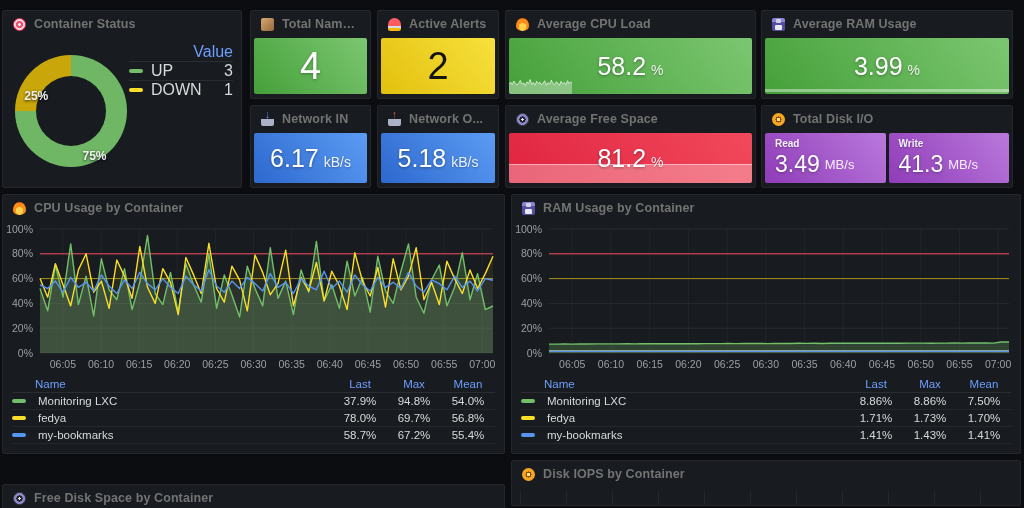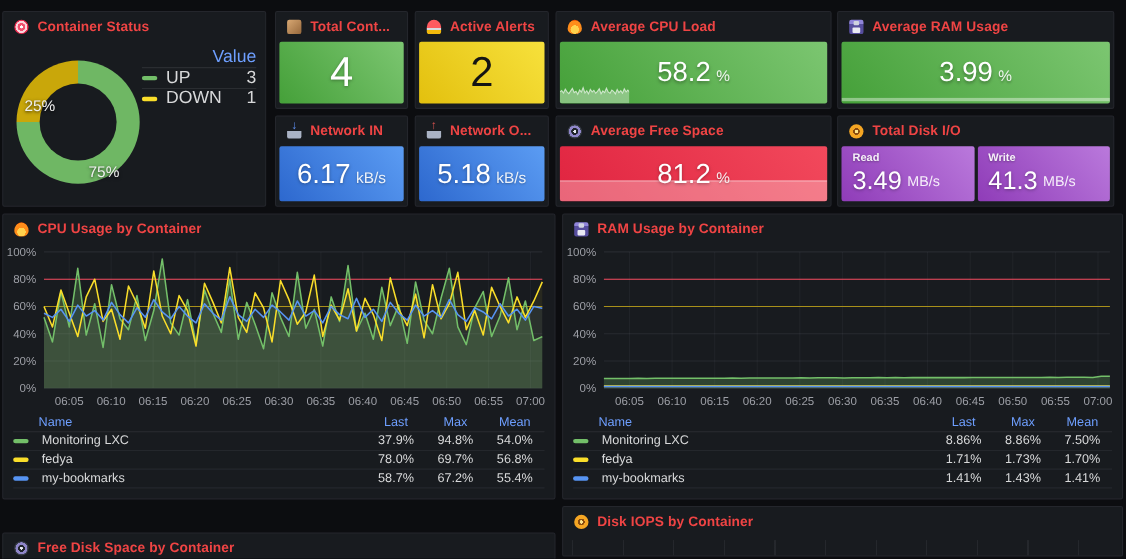--- a/index.html
+++ b/index.html
@@ -1,20 +1,20 @@
 <!DOCTYPE html>
 <html><head>
 <meta charset="utf-8">
 <style>
   *{box-sizing:border-box;margin:0;padding:0}
   html,body{background:#0c0d10}
   body{font-family:"Liberation Sans","DejaVu Sans",sans-serif;-webkit-font-smoothing:antialiased}
   #stage{position:relative;width:1024px;height:508px;background:#0c0d10;overflow:hidden}
   .panel{position:absolute;background:#181b1f;border:1px solid #24262c;border-radius:2px;overflow:hidden}
-  .ph{height:26px;display:flex;align-items:center;padding:0 10px;font-size:12.5px;font-weight:700;color:#ef4444;letter-spacing:.1px;white-space:nowrap;cursor:pointer}
+  .ph{height:26px;display:flex;align-items:center;padding:0 10px;font-size:12.5px;font-weight:700;color:#737373;letter-spacing:.1px;white-space:nowrap;cursor:pointer}
   .ph .t{overflow:hidden;text-overflow:ellipsis}
   
   .ic{display:inline-block;width:13px;height:13px;margin-right:8px;flex:none;position:relative}
   .ic-target{border-radius:50%;background:radial-gradient(circle,#ffffff 0 14%,#f24e6c 16% 38%,#fbd3da 40% 58%,#ef2d52 60% 100%)}
   .ic-package{border-radius:2px;background:linear-gradient(135deg,#d8a873,#96683c)}
   .ic-siren{border-radius:50% 50% 18% 18%;background:linear-gradient(180deg,#ff5a5f 0 60%,#d9dbe0 60% 74%,#f2b90c 74%)}
   .ic-fire{border-radius:50% 50% 46% 46%/62% 62% 38% 38%;background:radial-gradient(circle at 50% 68%,#ffd24d 0 34%,#ff8c1a 36% 72%,#f25c05 74%)}
   .ic-floppy{border-radius:2px;background:linear-gradient(180deg,#8f84da 0 30%,#564d9e 30%)}
   .ic-floppy::before{content:"";position:absolute;left:4px;right:4px;top:1px;height:4px;background:#cfd2e0;border-radius:1px}
   .ic-floppy::after{content:"";position:absolute;left:3px;right:3px;bottom:1px;height:5px;background:#e9e9f3;border-radius:1px}
@@ -42,21 +42,21 @@
   
   .dio-body{position:absolute;left:3px;right:3px;top:27px;bottom:4px;display:flex;gap:3px}
   .dio-box{flex:1;border-radius:2px;padding:5px 10px;display:flex;flex-direction:column;justify-content:space-between}
   .dio-lab{font-size:10px;font-weight:700;color:rgba(255,255,255,.92);text-shadow:0 1px 2px rgba(0,0,0,.3)}
   .dio-val{display:flex;align-items:center;gap:5px}
   .dio-val .v{font-size:23px;font-weight:500;color:#fff;text-shadow:0 1px 3px rgba(0,0,0,.35)}
   .dio-val .u{font-size:13px;color:rgba(255,255,255,.9)}
   
   .donut{position:absolute;left:12px;top:44px;width:112px;height:112px;border-radius:50%}
   .donut::after{content:"";position:absolute;inset:21px;border-radius:50%;background:#181b1f}
-  .donut-label{position:absolute;transform:translate(-50%,-50%);font-size:14px;font-weight:400;color:#f0f0f0;text-shadow:0 1px 3px rgba(0,0,0,.8);z-index:3}
+  .donut-label{position:absolute;transform:translate(-50%,-50%);font-size:12px;font-weight:700;color:#f0f0f0;text-shadow:0 1px 3px rgba(0,0,0,.8);z-index:3}
   .dl-25{left:19%;top:37%}
   .dl-75{left:71%;top:90%}
   .status-legend{position:absolute;right:8px;top:32px;width:104px;font-size:16px}
   .sl-head{text-align:right;color:#6e9fff;font-weight:500;height:18px;line-height:18px}
   .sl-row{display:flex;align-items:center;height:19px;border-top:1px solid rgba(204,204,220,.10);cursor:pointer}
   .sl-row .lab{flex:1;color:#d8d9da;margin-left:8px}
   .sl-row .num{color:#d8d9da}
   .mk{width:14px;height:4px;border-radius:2px;flex:none}
   
   .chart-svg{position:absolute;left:1px;top:26px}
@@ -94,21 +94,21 @@
         <span class="mk" style="background: rgb(250, 222, 42);"></span>
         <span class="lab">DOWN</span>
         <span class="num">1</span>
       </div>
     </div>
   </div>
 
   <div class="panel" style="left:250px;top:10px;width:121px;height:89px">
     <div class="ph">
       <span class="ic ic-package"></span>
-      <span class="t">Total Cont...</span>
+      <span class="t">Total Name...</span>
     </div>
     <div class="stat-body bg-green">
       <span class="big-n">4</span>
     </div>
   </div>
 
   <div class="panel" style="left:377px;top:10px;width:122px;height:89px">
     <div class="ph">
       <span class="ic ic-siren"></span>
       <span class="t">Active Alerts</span>

